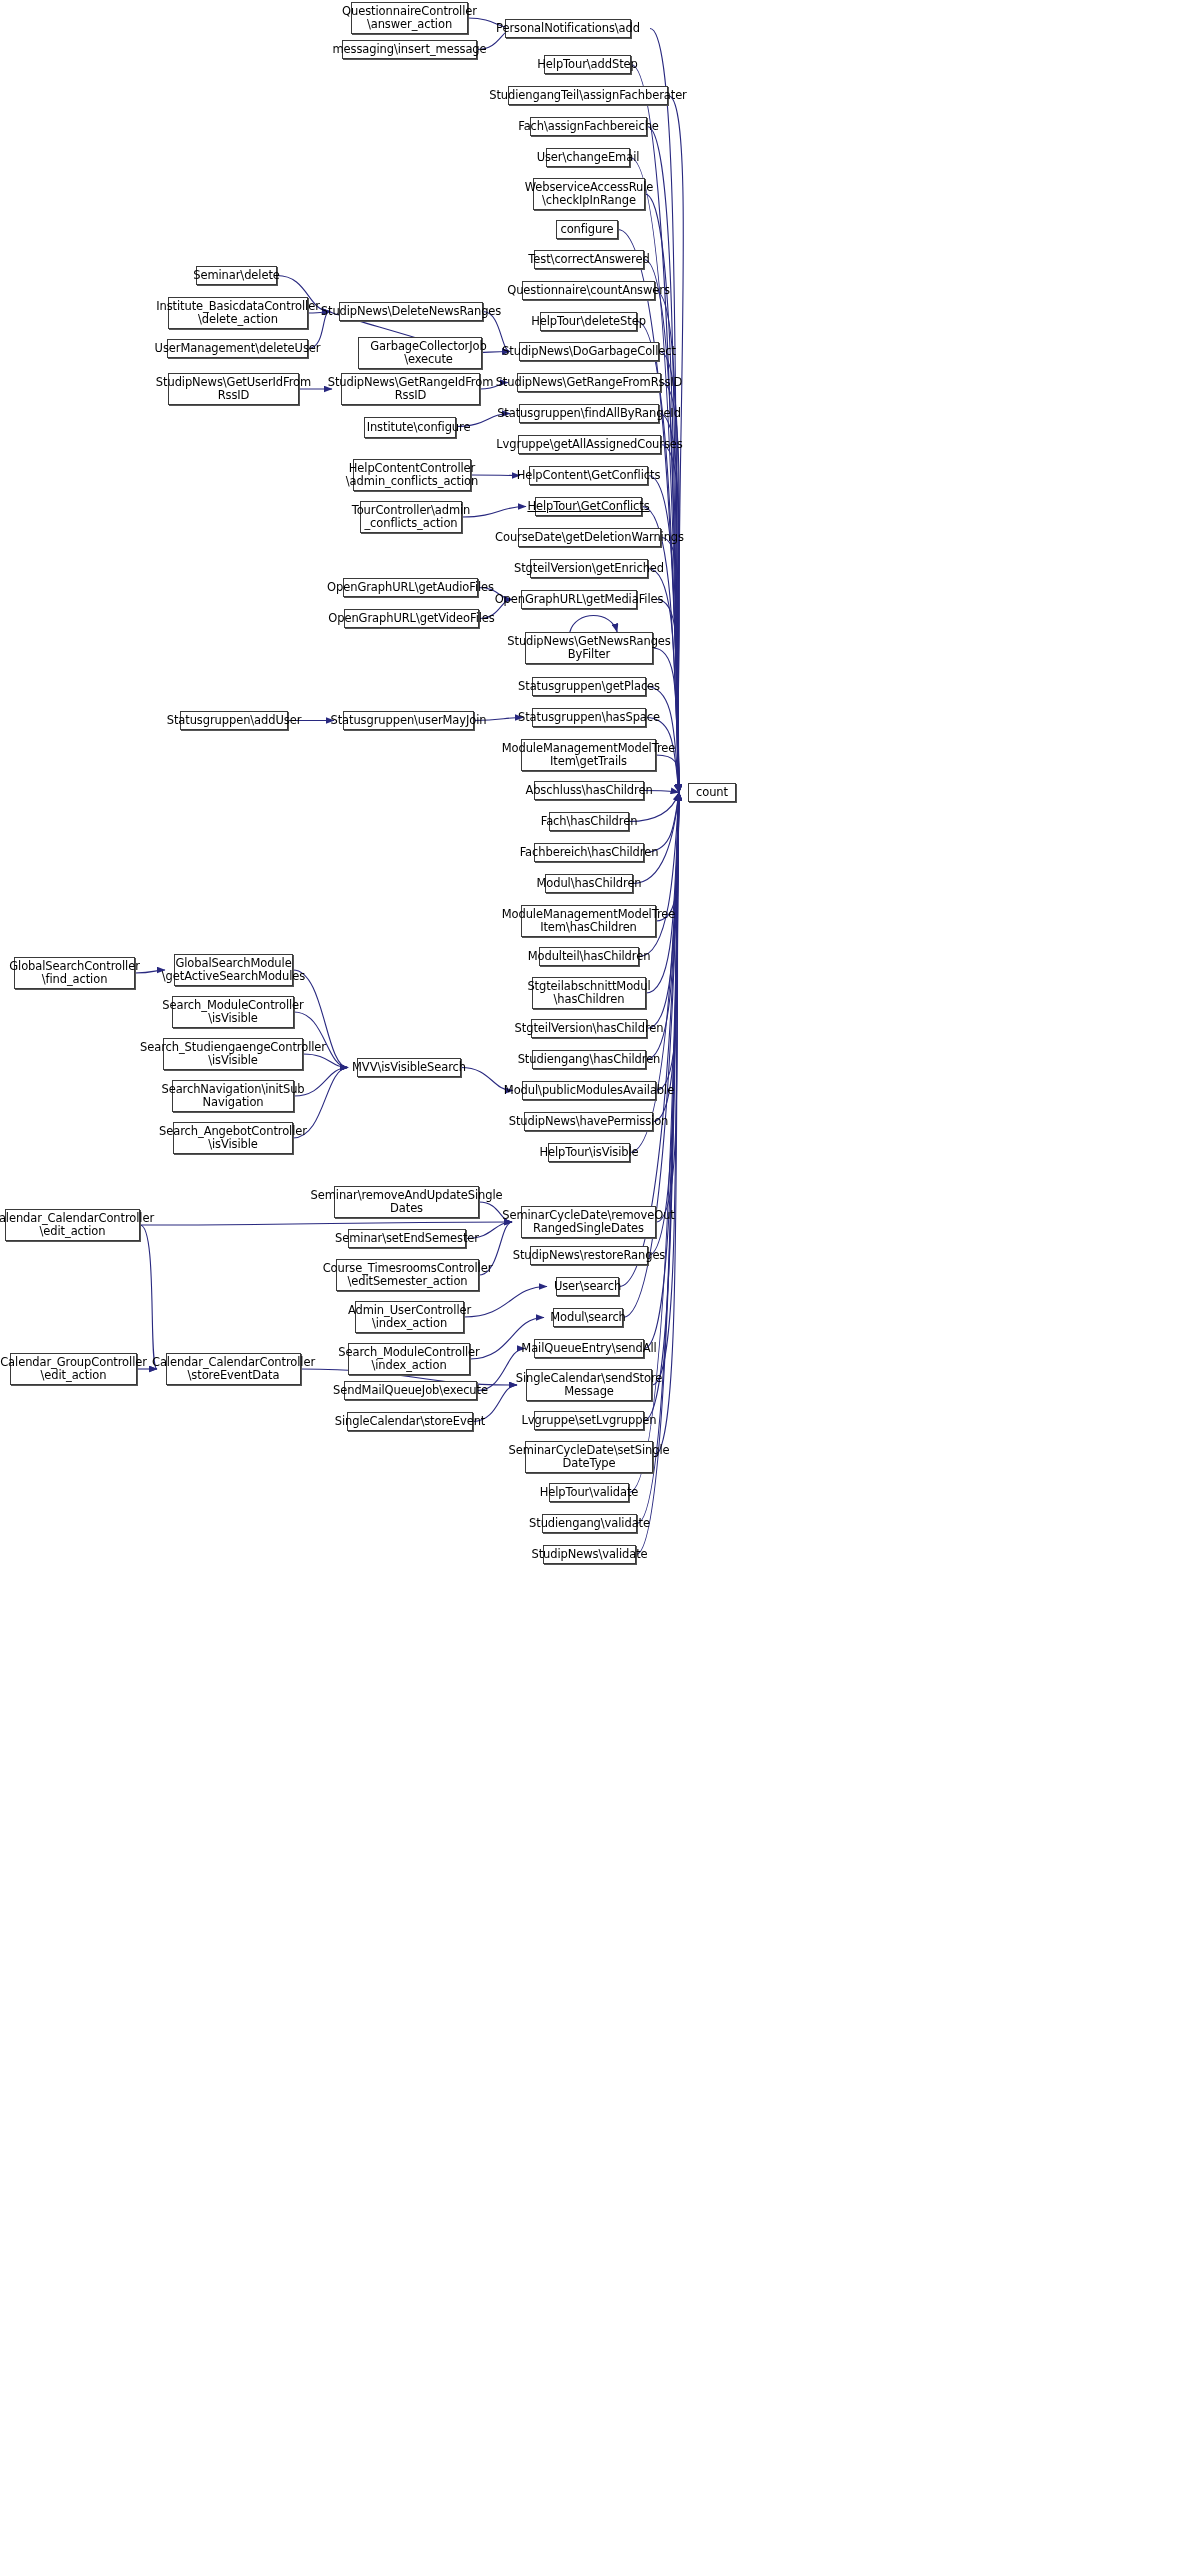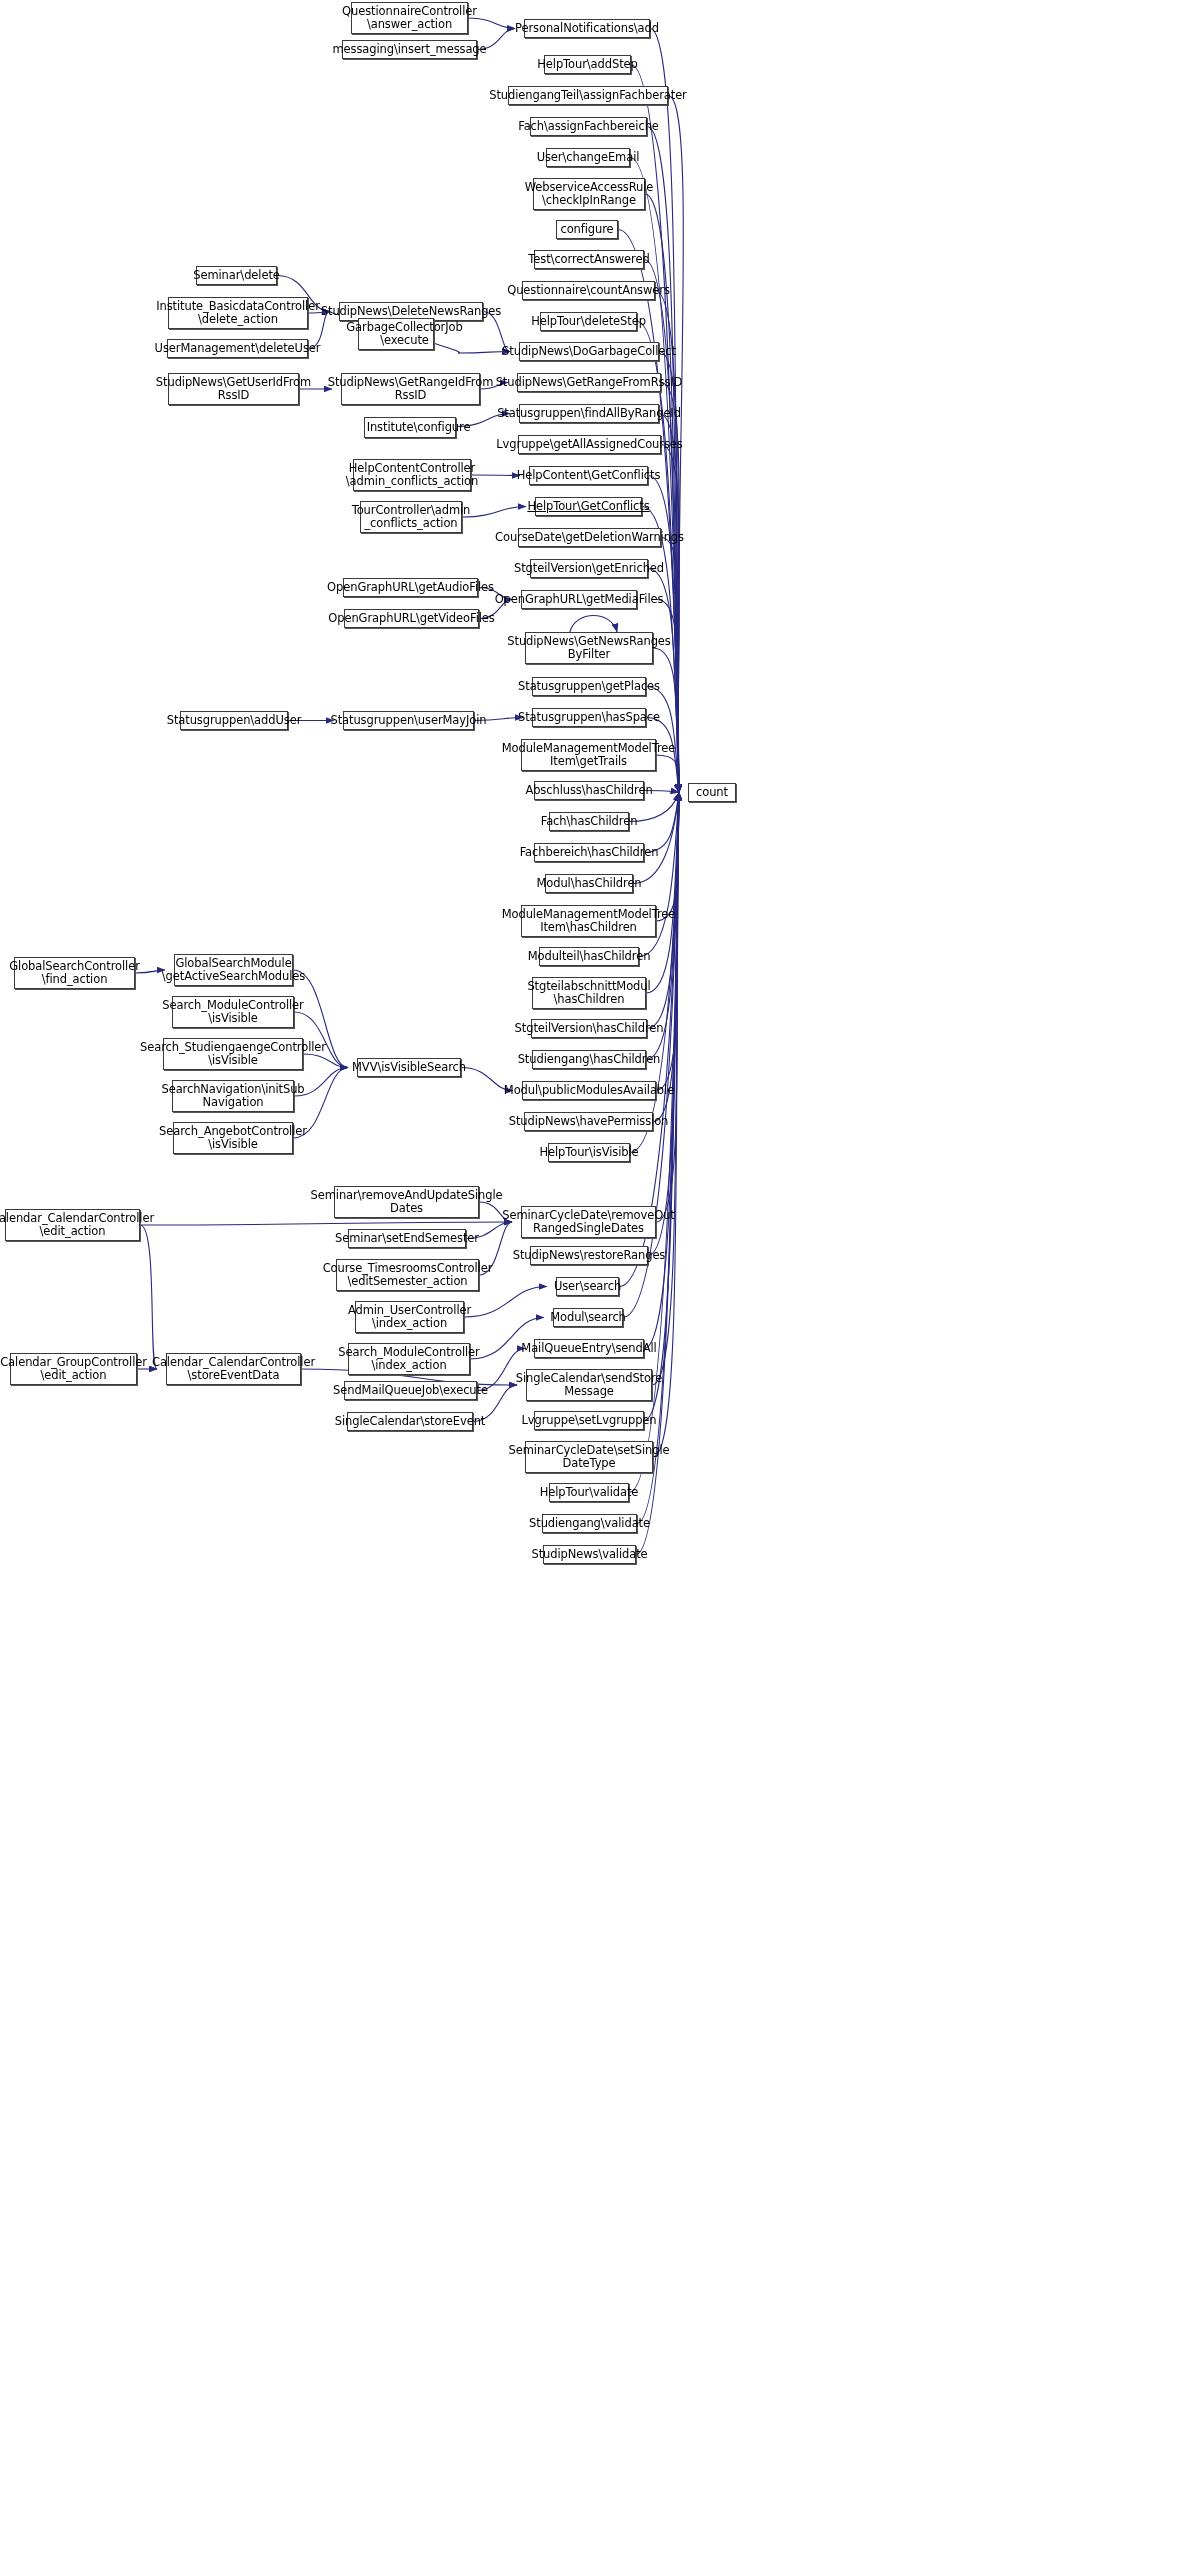--- a/index.html
+++ b/index.html
@@ -116,21 +116,21 @@
         <path d="M644,1420.5 C674,1420.5 674,1106.5 679,792.5" stroke="#28287f" stroke-width="1.1" fill="none" marker-end="url(#arrow)"></path>
         <path d="M653,1457 C683,1457 674,1124.75 679,792.5" stroke="#28287f" stroke-width="1.1" fill="none" marker-end="url(#arrow)"></path>
         <path d="M629,1492.5 C661.45,1492.5 674,1142.5 679,792.5" stroke="#28287f" stroke-width="1.1" fill="none" marker-end="url(#arrow)"></path>
         <path d="M637,1523.5 C667,1523.5 674,1158 679,792.5" stroke="#28287f" stroke-width="1.1" fill="none" marker-end="url(#arrow)"></path>
         <path d="M636,1554.5 C666,1554.5 674,1173.5 679,792.5" stroke="#28287f" stroke-width="1.1" fill="none" marker-end="url(#arrow)"></path>
       </g>
   </svg>
 <div class="node thick" style="left: 351px; top: 2px; width: 117px; height: 32px;">QuestionnaireController
 \answer_action</div>
     <div class="node thick" style="left: 342px; top: 40px; width: 135px; height: 19px;">messaging\insert_message</div>
-    <div class="node thick" style="left: 524px; top: 19px; width: 126px; height: 19px; text-align: right;">PersonalNotifications\add</div>
+    <div class="node thick" style="left: 505px; top: 19px; width: 126px; height: 19px; text-align: right;">PersonalNotifications\add</div>
     <div class="node thick" style="left: 544px; top: 55px; width: 87px; height: 19px;">HelpTour\addStep</div>
     <div class="node thick" style="left: 508px; top: 86px; width: 160px; height: 19px;">StudiengangTeil\assignFachberater</div>
     <div class="node thick" style="left: 530px; top: 117px; width: 117px; height: 19px;">Fach\assignFachbereiche</div>
     <div class="node thick" style="left: 546px; top: 148px; width: 84px; height: 19px;">User\changeEmail</div>
     <div class="node thick" style="left: 533px; top: 178px; width: 112px; height: 32px;">WebserviceAccessRule
 \checkIpInRange</div>
     <div class="node thick" style="left: 556px; top: 220px; width: 62px; height: 19px;">configure</div>
     <div class="node thick" style="left: 534px; top: 250px; width: 110px; height: 19px;">Test\correctAnswered</div>
     <div class="node thick" style="left: 522px; top: 281px; width: 133px; height: 19px;">Questionnaire\countAnswers</div>
     <div class="node thick" style="left: 540px; top: 312px; width: 97px; height: 19px;">HelpTour\deleteStep</div>
@@ -175,21 +175,21 @@
     <div class="node thick" style="left: 525px; top: 1441px; width: 128px; height: 32px;">SeminarCycleDate\setSingle
 DateType</div>
     <div class="node thick" style="left: 549px; top: 1483px; width: 80px; height: 19px;">HelpTour\validate</div>
     <div class="node thick" style="left: 542px; top: 1514px; width: 95px; height: 19px;">Studiengang\validate</div>
     <div class="node thick" style="left: 543px; top: 1545px; width: 93px; height: 19px;">StudipNews\validate</div>
     <div class="node thick" style="left: 196px; top: 266px; width: 81px; height: 19px;">Seminar\delete</div>
     <div class="node thick" style="left: 168px; top: 297px; width: 140px; height: 32px;">Institute_BasicdataController
 \delete_action</div>
     <div class="node thick" style="left: 167px; top: 339px; width: 141px; height: 19px;">UserManagement\deleteUser</div>
     <div class="node thick" style="left: 339px; top: 302px; width: 144px; height: 19px;">StudipNews\DeleteNewsRanges</div>
-    <div class="node thick" style="left: 358px; top: 318px; width: 76px; height: 32px; padding-left: 20px;">GarbageCollectorJob
+    <div class="node thick" style="left: 358px; top: 337px; width: 124px; height: 32px; padding-left: 20px;">GarbageCollectorJob
 \execute</div>
     <div class="node thick" style="left: 168px; top: 373px; width: 131px; height: 32px;">StudipNews\GetUserIdFrom
 RssID</div>
     <div class="node thick" style="left: 341px; top: 373px; width: 139px; height: 32px;">StudipNews\GetRangeIdFrom
 RssID</div>
     <div class="node thick" style="left: 364px; top: 417px; width: 92px; height: 21px; padding-left: 20px;">Institute\configure</div>
     <div class="node thick" style="left: 353px; top: 459px; width: 118px; height: 32px;">HelpContentController
 \admin_conflicts_action</div>
     <div class="node thick" style="left: 360px; top: 501px; width: 102px; height: 32px;">TourController\admin
 _conflicts_action</div>

